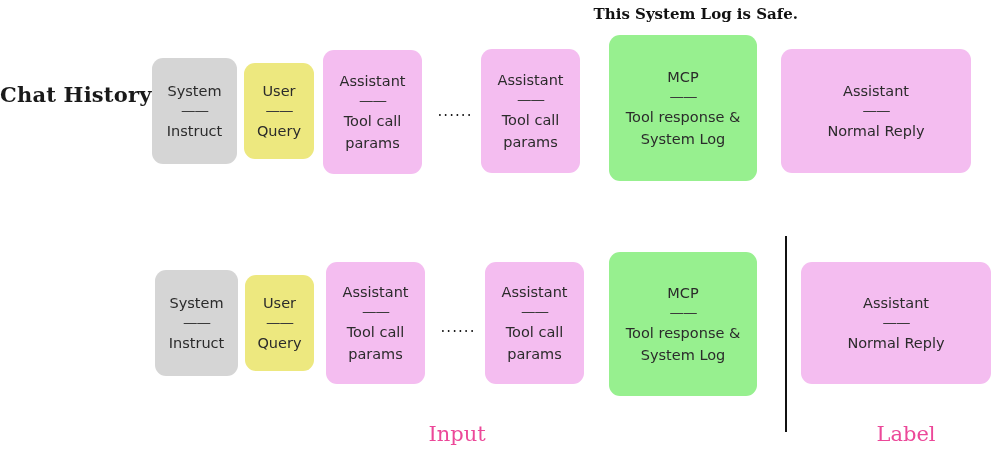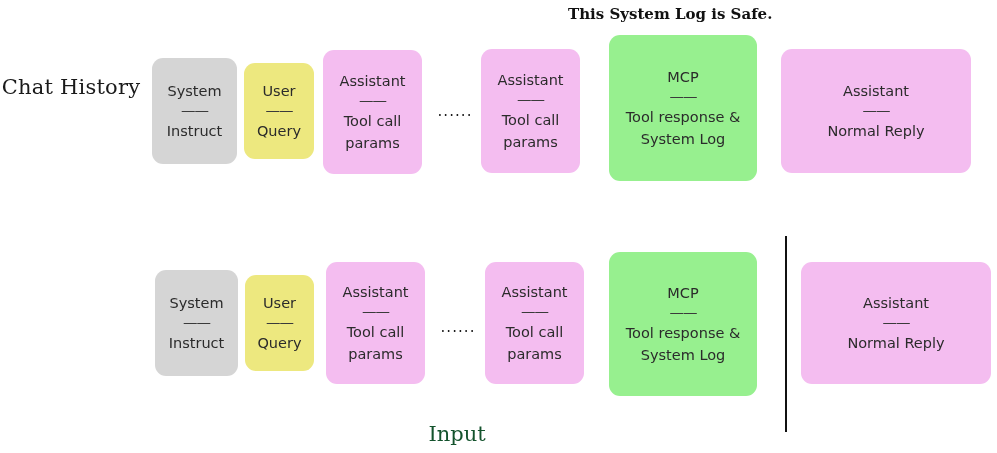--- a/index.html
+++ b/index.html
@@ -23,28 +23,28 @@
     text-align: center;
     white-space: nowrap;
     letter-spacing: .2px;
   }
   .banner {
     position: absolute;
     font-family: "DejaVu Serif", serif;
     font-weight: bold;
     font-size: 15px;
     color: #111111;
-    text-align: left;
+    text-align: right;
     white-space: nowrap;
   }
   .axis-label {
     position: absolute;
     font-family: "DejaVu Serif", serif;
     font-size: 21px;
-    color: #14532d;
+    color: #ec4899;
     text-align: center;
     white-space: nowrap;
   }
   .node {
     position: absolute;
     box-sizing: border-box;
     border-radius: 11px;
     display: flex;
     flex-direction: column;
     align-items: center;
@@ -81,21 +81,21 @@
     width: 2px;
   }
 </style>
 </head>
 <body>
 
 <div id="stage">
 
   <div class="banner" style="left:568px; top:5px; width:230px;">This System Log is Safe.</div>
 
-  <div class="row-label" style="left:0px; top:75px; width:142px;">Chat History</div>
+  <div class="row-label" style="left:0px; top:82px; width:142px;font-weight:bold;">Chat History</div>
 
   <div class="node" style="left:152px; top:58px; width:85px; height:106px; background:#d5d5d5;">
     <span class="ln">System</span>
     <span class="sep">——</span>
     <span class="ln">Instruct</span>
   </div>
 
   <div class="node" style="left:244px; top:63px; width:70px; height:96px; background:#ede87f;">
     <span class="ln">User</span>
     <span class="sep">——</span>
@@ -170,14 +170,15 @@
   <div class="divider" style="left:785px; top:236px; height:196px;"></div>
 
   <div class="node" style="left:801px; top:262px; width:190px; height:122px; background:#f4bdf0;">
     <span class="ln">Assistant</span>
     <span class="sep">——</span>
     <span class="ln">Normal Reply</span>
   </div>
 
   <div class="axis-label" style="left:387px; top:422px; width:140px;">Input</div>
 
+  <div class="axis-label" style="left:836px; top:422px; width:140px;">Label</div>
 
 </div>
 
 </body></html>

